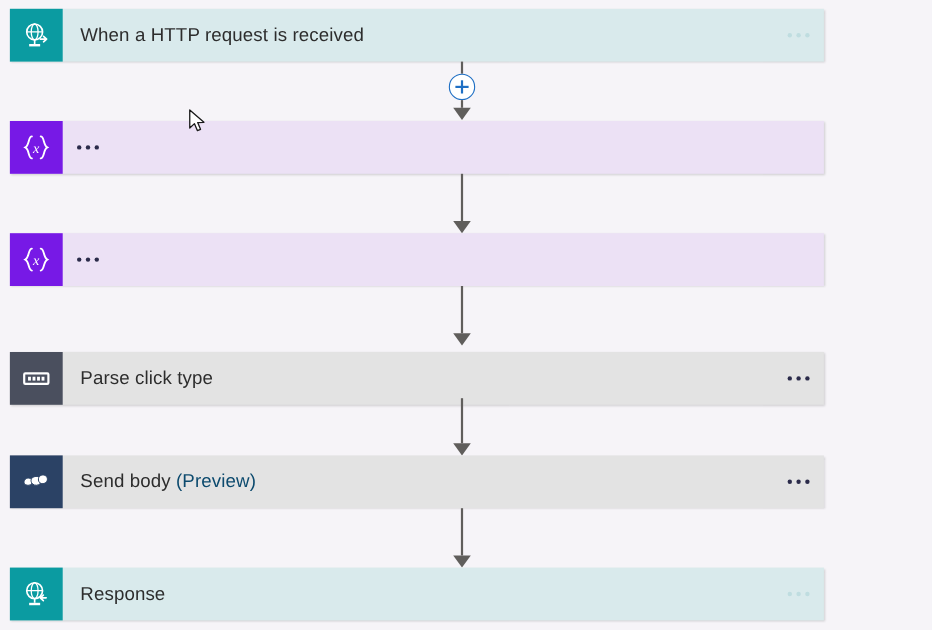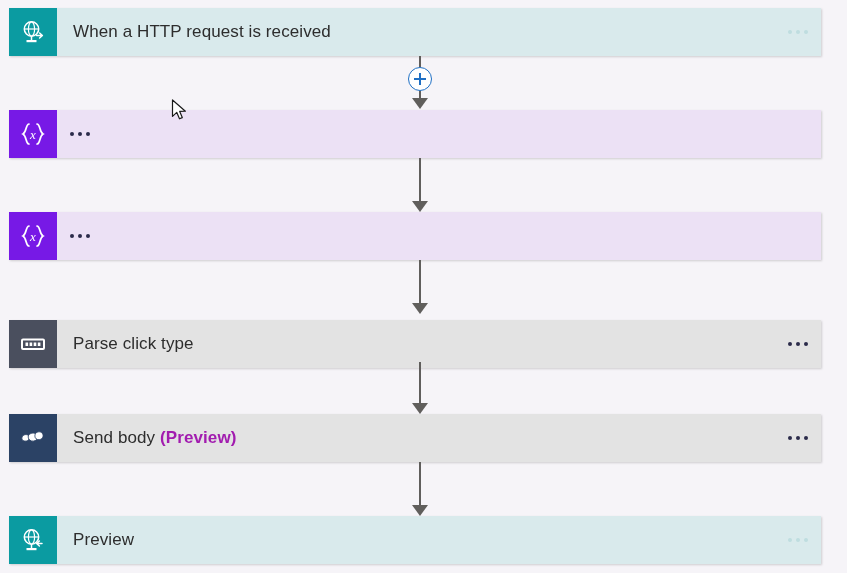--- a/index.html
+++ b/index.html
@@ -18,21 +18,21 @@
     position: absolute;
     left: 0; top: 0;
     width: 847px;
     height: 573px;
   }
 
   
   .card {
     position: absolute;
     left: 9px;
-    width: 812px;
+    width: 740px;
     height: 48px;
     box-sizing: border-box;
     display: flex;
     align-items: center;
     box-shadow: 1px 1px 2px rgba(0,0,0,0.16);
   }
   .card .icon-box {
     width: 48px;
     height: 48px;
     flex: 0 0 48px;
@@ -43,22 +43,21 @@
   .card .title {
     flex: 1 1 auto;
     padding-left: 16px;
     font-size: 17px;
     color: #2d2d2d;
     letter-spacing: 0.1px;
     white-space: nowrap;
     overflow: hidden;
   }
   .card .title .preview {
-    color: #a21caf;
-    font-weight: bold;
+    color: #0c4a6e;
   }
   .card .ellipsis {
     flex: 0 0 auto;
     width: 46px;
     height: 48px;
     display: flex;
     align-items: center;
     justify-content: center;
     gap: 4px;
   }
@@ -253,21 +252,21 @@
     <div class="icon-box teal-ic">
       <svg width="26" height="26" viewBox="0 0 26 26">
         <circle cx="11.5" cy="10" r="7.2" fill="none" stroke="#ffffff" stroke-width="1.5"></circle>
         <ellipse cx="11.5" cy="10" rx="3.1" ry="7.2" fill="none" stroke="#ffffff" stroke-width="1.2"></ellipse>
         <line x1="4.3" y1="10" x2="18.7" y2="10" stroke="#ffffff" stroke-width="1.2"></line>
         <line x1="11.5" y1="17.2" x2="11.5" y2="21" stroke="#ffffff" stroke-width="1.5"></line>
         <rect x="6.5" y="21" width="10" height="2.2" fill="#ffffff"></rect>
         <path d="M22 16.5 L16.5 16.5 M19.4 14 L16.6 16.5 L19.4 19" fill="none" stroke="#ffffff" stroke-width="1.5" stroke-linecap="round" stroke-linejoin="round"></path>
       </svg>
     </div>
-    <div class="title"><span>Preview</span><span class="preview"></span></div>
+    <div class="title"><span>Response</span><span class="preview"></span></div>
     <div class="ellipsis">
         <i></i>
         <i></i>
         <i></i>
       </div>
   </div>
 
   <div id="cursor">
     <svg width="20" height="24" viewBox="0 0 20 24">
       <path d="M1.5 1 L1.5 17.4 L5.8 13.4 L8.5 19.8 L11.3 18.6 L8.7 12.4 L14.4 12.2 Z" fill="#ffffff" stroke="#1a1a1a" stroke-width="1.2" stroke-linejoin="round"></path>

